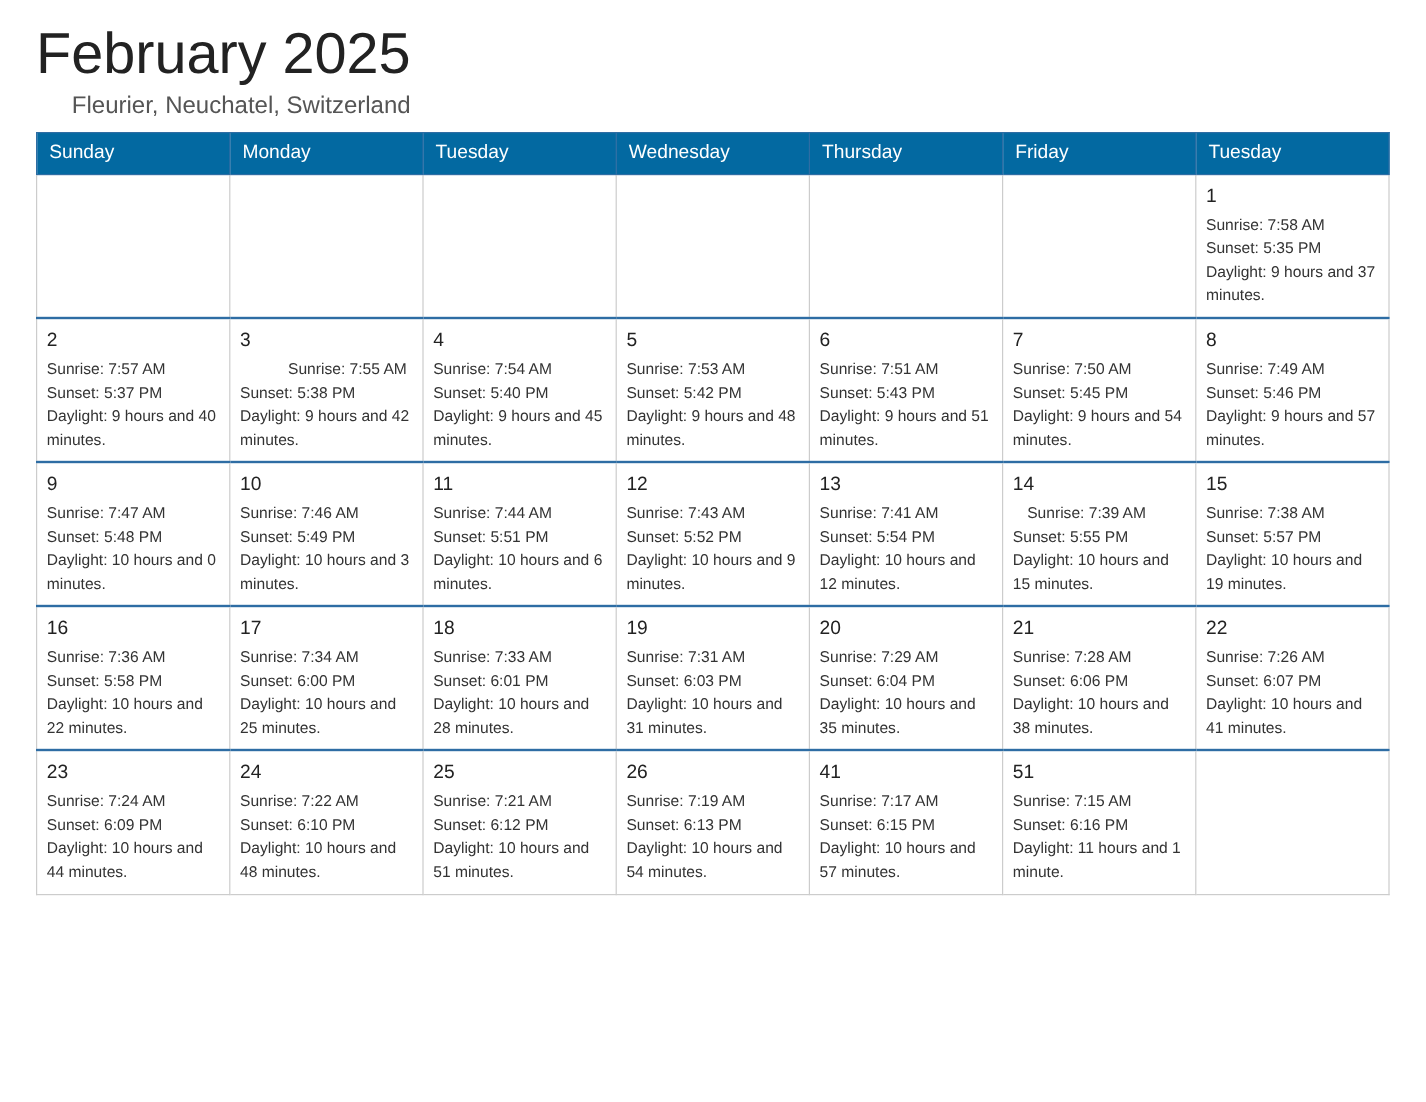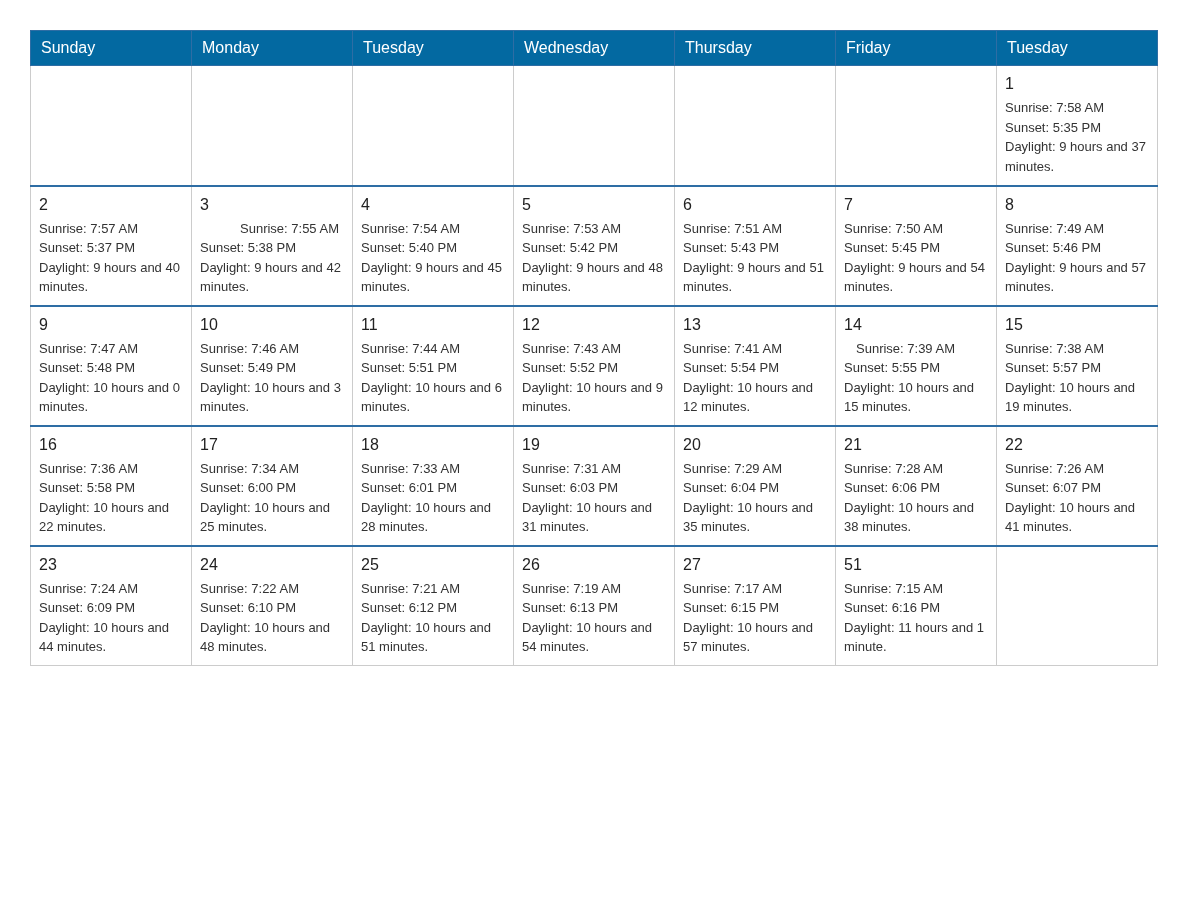--- a/index.html
+++ b/index.html
@@ -89,20 +89,22 @@
     }
     .row-border-top td {
       border-top: 2px solid #2e6da4 !important;
     }
   </style>
 </head>
 <body>
 
 <div class="header">
   <div class="title-block">
+    <div class="month-title">February 2025</div>
+    <div class="location">Fleurier, Neuchatel, Switzerland</div>
   </div>
 </div>
 
 <table class="calendar">
   <thead>
     <tr>
     <th>Sunday</th>
         <th>Monday</th>
         <th>Tuesday</th>
         <th>Wednesday</th>
@@ -198,21 +200,21 @@
 Daylight: 10 hours and 44 minutes.</span></td>
         <td><span class="day-number">24</span><span class="day-info" style="white-space: pre-line;">Sunrise: 7:22 AM
 Sunset: 6:10 PM
 Daylight: 10 hours and 48 minutes.</span></td>
         <td><span class="day-number">25</span><span class="day-info" style="white-space: pre-line;">Sunrise: 7:21 AM
 Sunset: 6:12 PM
 Daylight: 10 hours and 51 minutes.</span></td>
         <td><span class="day-number">26</span><span class="day-info" style="white-space: pre-line;">Sunrise: 7:19 AM
 Sunset: 6:13 PM
 Daylight: 10 hours and 54 minutes.</span></td>
-        <td><span class="day-number">27</span><span class="day-info" style="white-space: pre-line;">Sunrise: 7:17 AM
+        <td><span class="day-number">41</span><span class="day-info" style="white-space: pre-line;">Sunrise: 7:17 AM
 Sunset: 6:15 PM
 Daylight: 10 hours and 57 minutes.</span></td>
         <td><span class="day-number">51</span><span class="day-info" style="white-space: pre-line;">Sunrise: 7:15 AM
 Sunset: 6:16 PM
 Daylight: 11 hours and 1 minute.</span></td>
         <td class="empty"></td>
       </tr>
     </tbody>
 </table>
 

